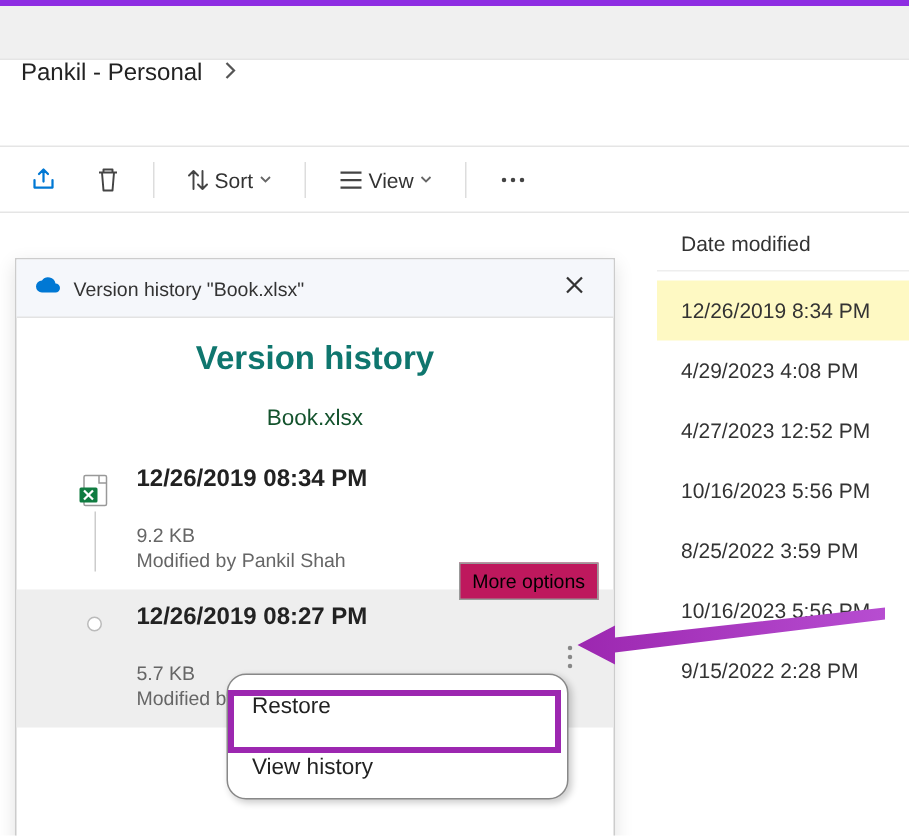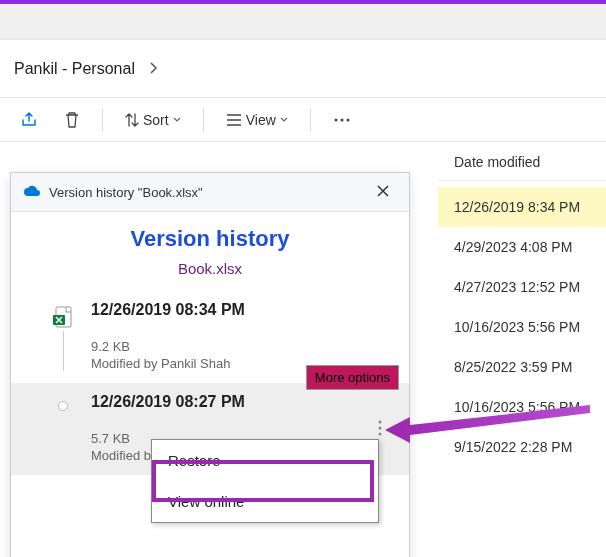--- a/index.html
+++ b/index.html
@@ -1,40 +1,40 @@
 <!DOCTYPE html>
 <html><head>
 <meta charset="utf-8">
 <style>
   * { box-sizing: border-box; margin: 0; padding: 0; font-family: "Segoe UI", sans-serif; }
   body { width: 606px; height: 557px; background: #fff; overflow: hidden; position: relative; }
   .top-purple { height: 4px; background: #8e2de2; }
   .ribbon { height: 36px; background: #f0f0f0; border-bottom: 1px solid #e5e5e5; }
-  .breadcrumb { height: 58px; display: flex; align-items: center; padding: 0 14px; gap: 14px; border-bottom: 1px solid #e5e5e5; }
+  .breadcrumb { height: 58px; display: flex; padding: 0 14px; gap: 14px; border-bottom: 1px solid #e5e5e5; }
   .breadcrumb-text { font-size: 16px; color: #222; }
   .chevron { font-size: 14px; color: #555; }
   .toolbar { height: 44px; display: flex; align-items: center; padding: 0 10px; gap: 6px; border-bottom: 1px solid #e5e5e5; }
   .tool-btn { display: inline-flex; align-items: center; gap: 4px; padding: 6px 10px; font-size: 14px; color: #333; cursor: pointer; }
   .tool-sep { width: 1px; height: 24px; background: #ddd; margin: 0 6px; }
   .share-icn { color: #0078d4; }
   .content { display: flex; position: relative; }
   .column-head { padding: 12px 16px 10px; font-size: 14px; color: #333; border-bottom: 1px solid #eee; }
   .date-list { padding-top: 6px; }
   .date-row { padding: 12px 16px; font-size: 14px; color: #333; white-space: nowrap; }
   .date-row.sel { background: #fef9c3; }
   .right-col { flex: 1; margin-left: 438px; }
   
   .dialog { position: absolute; left: 10px; top: 172px; width: 400px; background: #fff; border: 1px solid #ccc; box-shadow: 0 4px 12px rgba(0,0,0,0.12); z-index: 10; }
   .dialog-header { display: flex; align-items: center; padding: 6px 12px; background: #f5f7fb; border-bottom: 1px solid #e3e3e3; }
   .cloud-icn { color: #0078d4; margin-right: 8px; }
   .dialog-title { font-size: 13px; color: #333; flex: 1; }
   .close-x { font-size: 16px; padding: 4px 8px; cursor: pointer; color: #333; }
   .dialog-body { padding: 14px 0 0; }
-  .vh-title { text-align: center; font-size: 22px; font-weight: 600; color: #1d4ed8; }
-  .vh-file { text-align: center; font-size: 15px; color: #701a75; margin-top: 8px; margin-bottom: 14px; }
+  .vh-title { text-align: center; font-size: 22px; font-weight: 600; color: #0f766e; }
+  .vh-file { text-align: center; font-size: 15px; color: #14532d; margin-top: 18px; margin-bottom: 14px; }
   .version-row { display: flex; padding: 10px 16px 12px 34px; position: relative; }
   .version-row.sel { background: #eeeeee; }
   .timeline { width: 36px; display: flex; flex-direction: column; align-items: center; padding-top: 4px; }
   .excel-icn { width: 24px; height: 24px; }
   .vline { width: 1px; background: #ccc; flex: 1; margin-top: 2px; }
   .vdot { width: 10px; height: 10px; border: 1px solid #bbb; border-radius: 50%; background: #fff; margin-top: 4px; }
   .version-info { flex: 1; padding-left: 10px; }
   .v-date { font-size: 16px; font-weight: 600; color: #222; }
   .v-size { font-size: 13px; color: #666; margin-top: 20px; }
   .v-mod { font-size: 13px; color: #666; margin-top: 2px; }
@@ -164,23 +164,23 @@
         <div class="v-mod">Modified by Pankil Shah</div>
       </div>
       <div class="more-kebab">
         <svg width="4" height="16" viewBox="0 0 4 16">
             <circle cx="2" cy="2" r="1.5" fill="#888"></circle>
             <circle cx="2" cy="8" r="1.5" fill="#888"></circle>
             <circle cx="2" cy="14" r="1.5" fill="#888"></circle>
           </svg>
       </div>
 
-      <div class="context-menu" style="top:56px;">
+      <div class="context-menu" style="top:56px;border-radius:13px;">
         <div class="menu-item hl">Restore</div>
-        <div class="menu-item">View online</div>
+        <div class="menu-item">View history</div>
       </div>
     </div>
     <div style="height:100px"></div>
   </div>
 </div>
 
 <div style="position:absolute; left:152px; top:460px; width:222px; height:42px; border:4px solid #9c27b0; pointer-events:none; z-index:30;"></div>
 
 <svg class="arrow" style="left:380px; top:395px;" width="210" height="50" viewBox="0 0 210 50">
   <defs>

